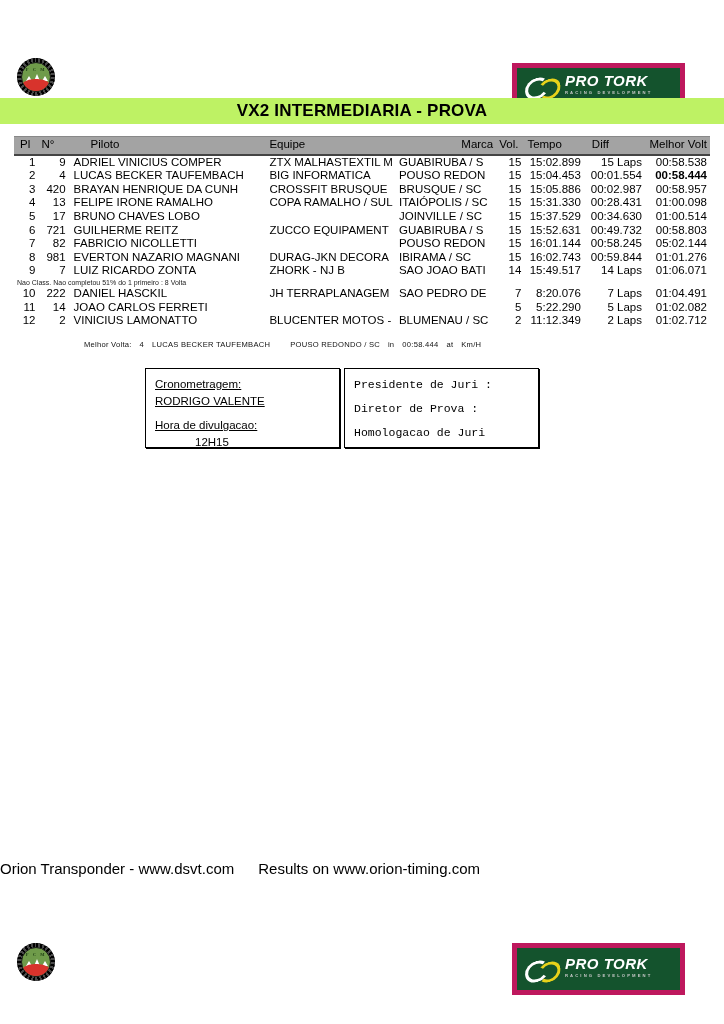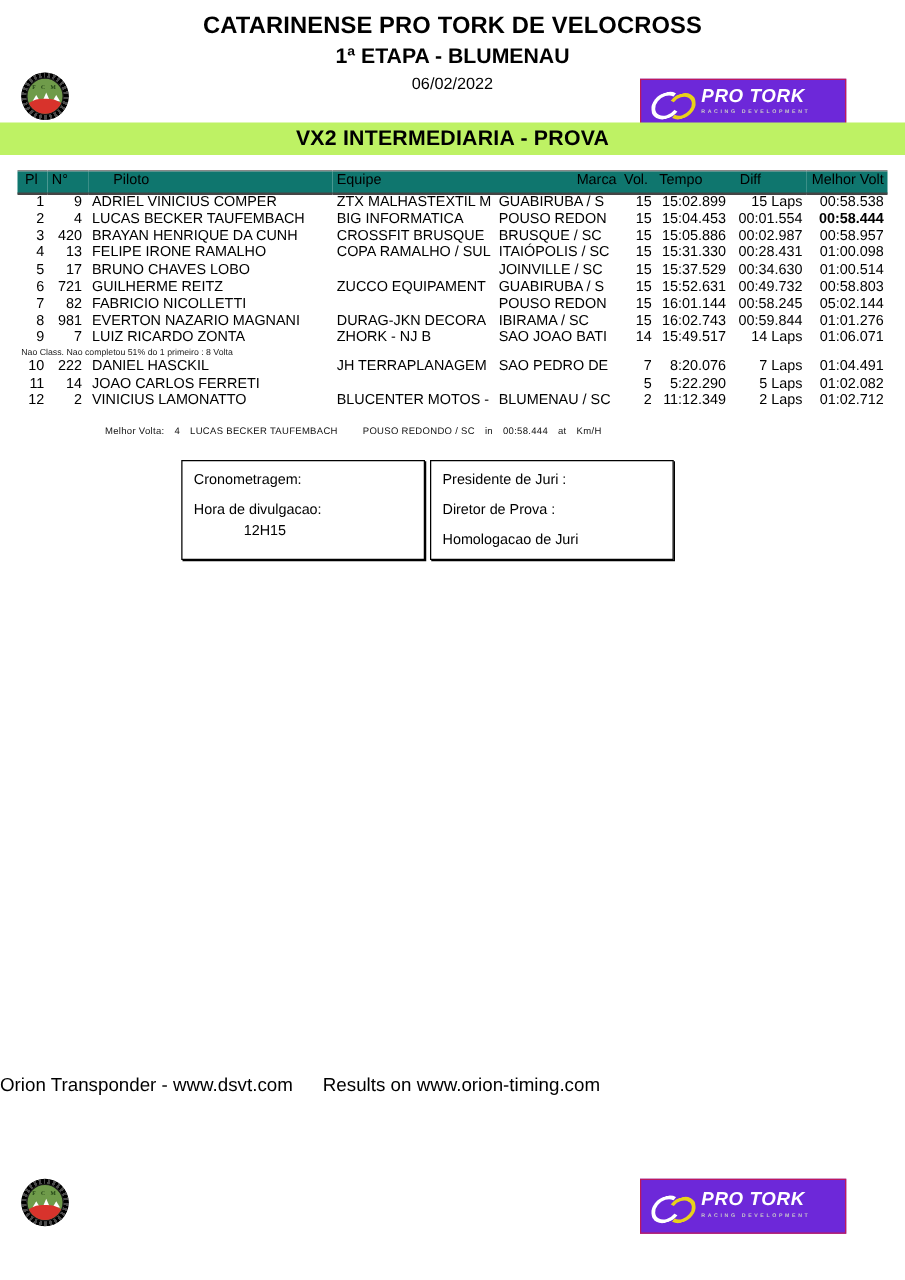--- a/index.html
+++ b/index.html
@@ -102,22 +102,22 @@
     font-size: 4.5px;
     letter-spacing: 1.6px;
     color: #1d3d12;
     font-weight: bold;
     font-family: "Liberation Serif", serif;
   }
 
   
   .protork-logo {
     position: absolute;
-    background: #6d28d9;
-    border: 1px solid #be185d;
+    background: #14532d;
+    border: 5px solid #be185d;
     overflow: hidden;
   }
   .protork-logo.top { left: 512px; top: 63px; width: 163px; height: 36px; }
   .protork-logo.bottom { left: 512px; top: 943px; width: 163px; height: 42px; }
   .pt-swoosh {
     position: absolute;
     left: 9px;
     top: 50%;
     transform: translateY(-50%) skewX(-14deg);
     width: 34px;
@@ -193,21 +193,21 @@
     top: 136px;
     width: 696px;
   }
   table.results {
     width: 696px;
     border-collapse: collapse;
     font-size: 11.5px;
     line-height: 13.6px;
   }
   table.results thead th {
-    background: #0f766e;
+    background: #a3a3a3;
     font-weight: normal;
     font-size: 11.5px;
     padding: 1px 3px 2px 3px;
     border-top: 1px solid #888;
     border-bottom: 2px solid #444;
     white-space: nowrap;
   }
   table.results tbody td {
     padding: 0px 3px;
     white-space: nowrap;
@@ -267,47 +267,42 @@
     gap: 4px;
   }
   .sig-box {
     border: 1px solid #000;
     box-shadow: 1px 1px 0 #000;
     padding: 7px 9px 6px 9px;
     font-size: 11.5px;
     line-height: 17px;
     background: #fff;
   }
-  .sig-box.left  { width: 175px; height: 65px; }
-  .sig-box.right { width: 175px; height: 65px; }
+  .sig-box.left  { width: 175px; height: 65px; text-decoration: underline; }
+  .sig-box.right { width: 175px; height: 65px; font-family: Liberation Mono, monospace; }
   .sig-line { white-space: nowrap; }
   .sig-line.indent { padding-left: 40px; }
   .sig-gap { height: 7px; }
 
   
   .footer-credits {
     position: absolute;
     left: 0;
     top: 860px;
     width: 724px;
     text-align: left;
     font-size: 15px;
   }
   .footer-credits .gap { display: inline-block; width: 24px; }
 </style>
 </head>
 <body>
 
 <div class="page-header">
 
-  <div class="title-block">
-    <div class="title-main">CATARINENSE PRO TORK DE VELOCROSS</div>
-    <div class="title-stage">1ª ETAPA - BLUMENAU</div>
-    <div class="title-date">06/02/2022</div>
-  </div>
 
   <div class="club-logo top">
     <div class="club-ring"></div>
     <div class="club-inner">
       <div class="club-letters">F C M</div>
       <div class="club-peaks">
         <span></span>
           <span></span>
           <span></span>
       </div>
@@ -483,20 +478,21 @@
   </table>
 </div>
 
 <div class="best-lap-line">
   <span>Melhor Volta:</span><span class="sp"></span><span>4</span><span class="sp"></span><span>LUCAS BECKER TAUFEMBACH</span><span class="sp-wide"></span><span>POUSO REDONDO / SC</span><span class="sp"></span><span>in</span><span class="sp"></span><span>00:58.444</span><span class="sp"></span><span>at</span><span class="sp"></span><span>Km/H</span>
 </div>
 
 <div class="sig-boxes">
   <div class="sig-box left">
     <div class="sig-line">Cronometragem:</div>
+    <div class="sig-line">RODRIGO VALENTE</div>
     <div class="sig-gap"></div>
     <div class="sig-line">Hora de divulgacao:</div>
     <div class="sig-line indent">12H15</div>
   </div>
   <div class="sig-box right">
     <div class="sig-line">Presidente de Juri :</div>
     <div class="sig-gap"></div>
     <div class="sig-line">Diretor de Prova :</div>
     <div class="sig-gap"></div>
     <div class="sig-line">Homologacao de Juri</div>

